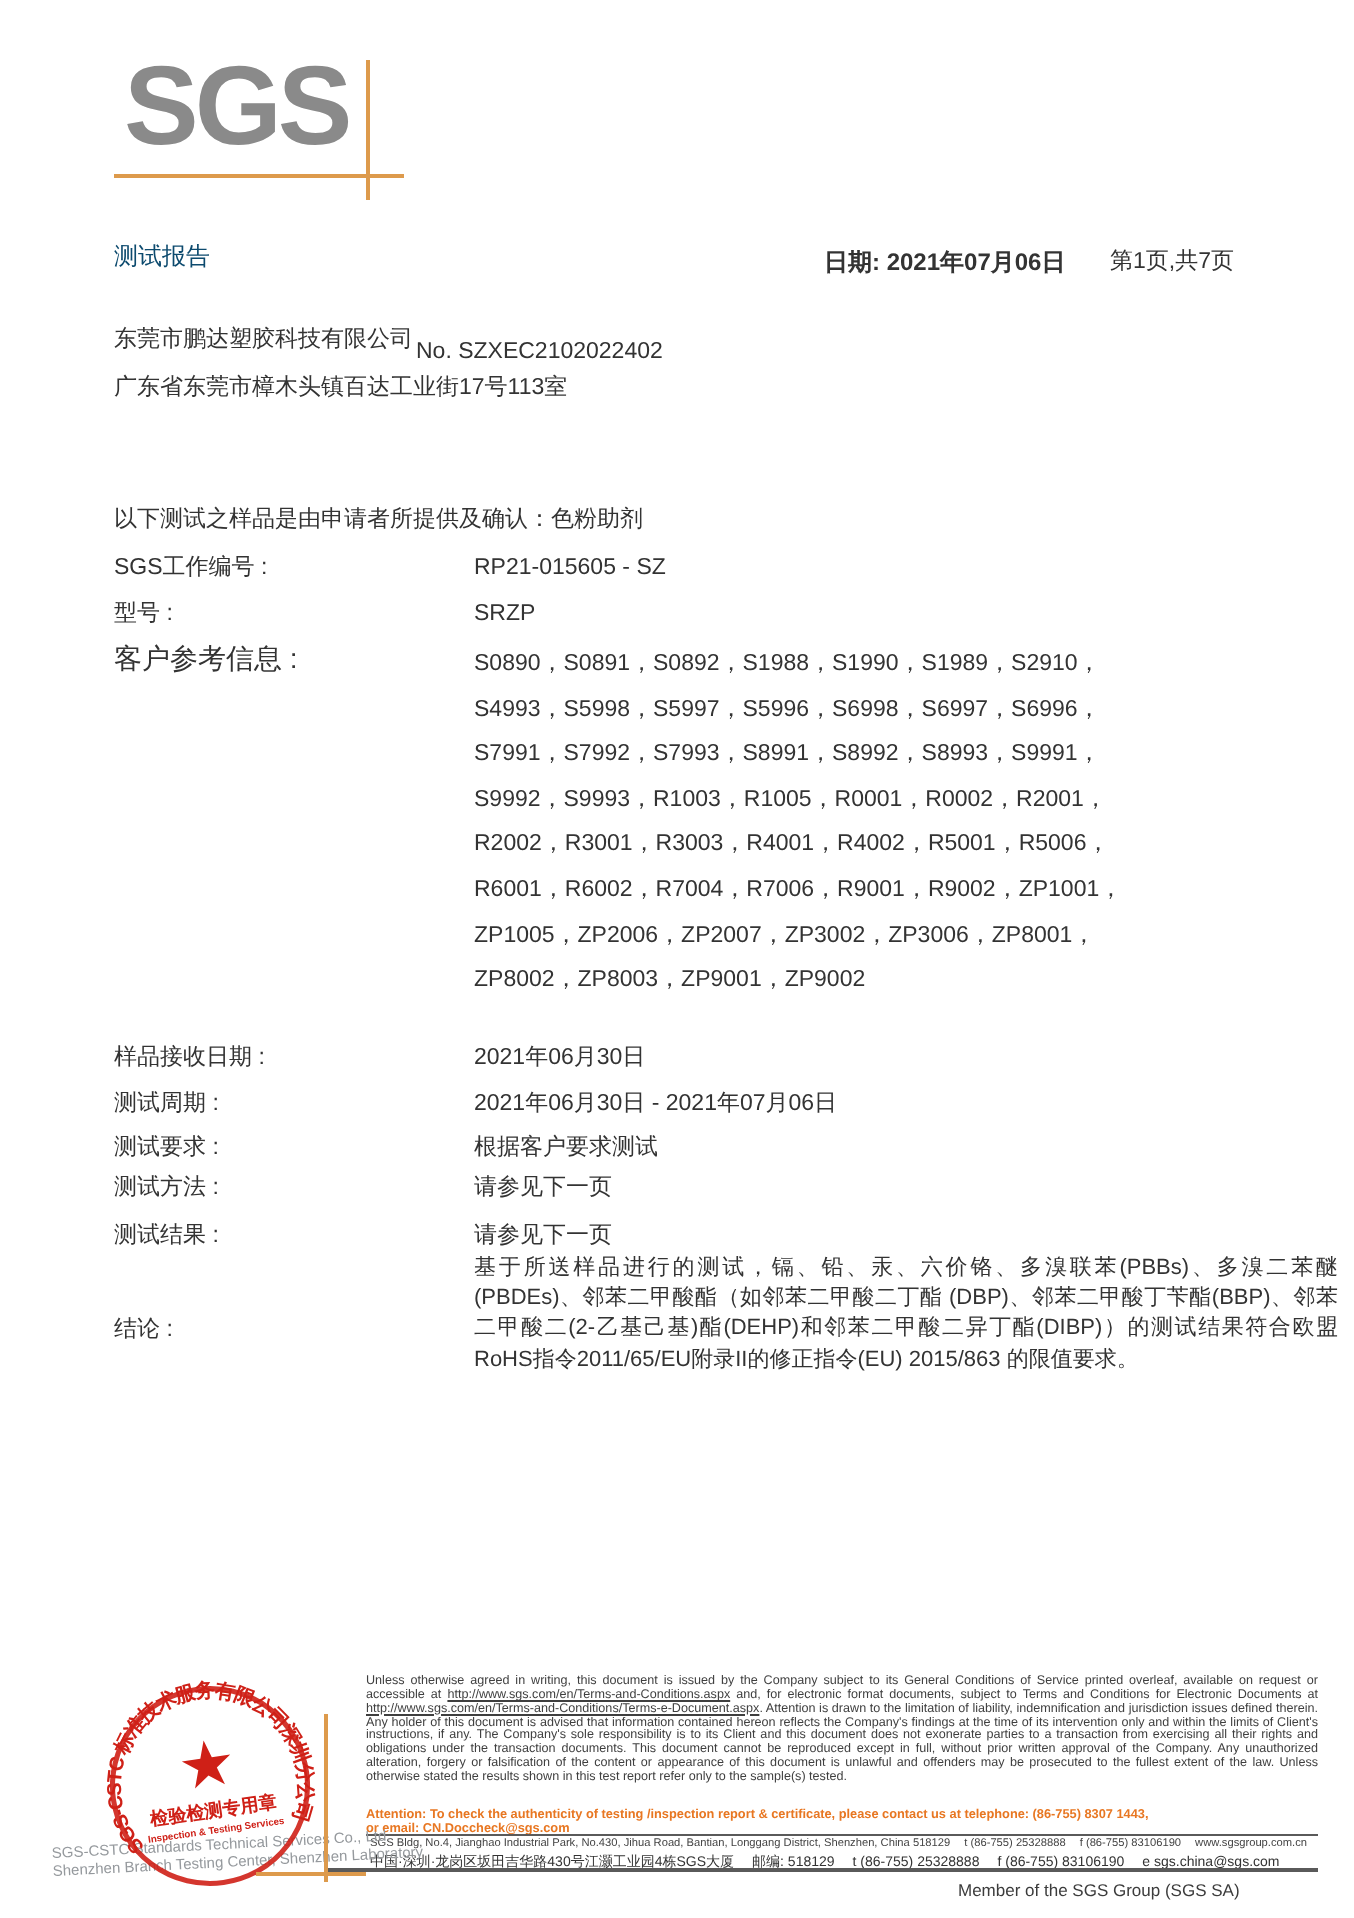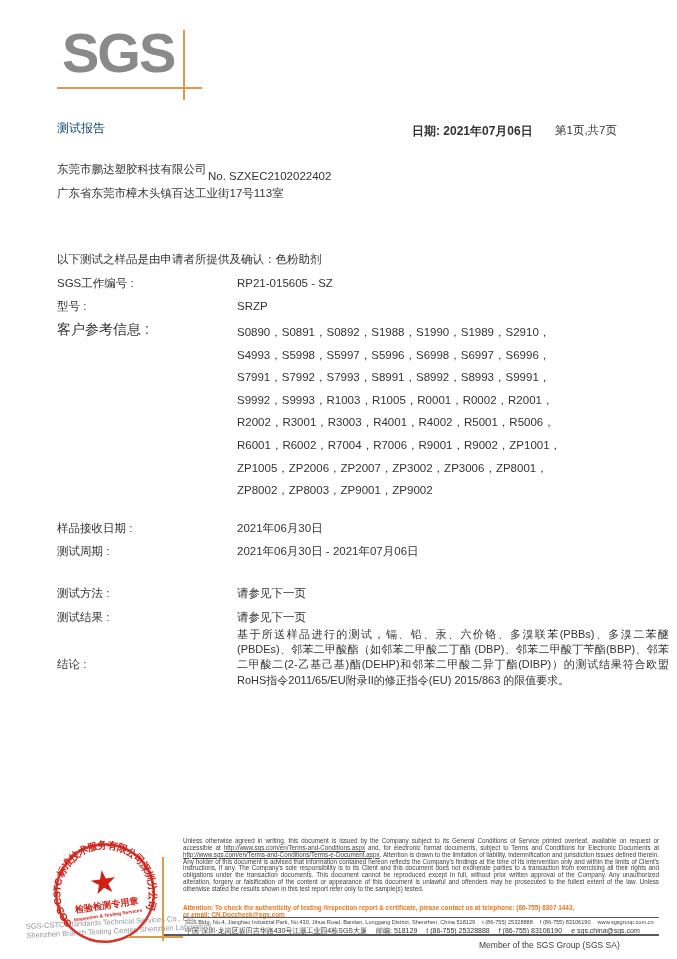--- a/index.html
+++ b/index.html
@@ -103,20 +103,23 @@
     <div>ZP1005，ZP2006，ZP2007，ZP3002，ZP3006，ZP8001，</div>
     <div>ZP8002，ZP8003，ZP9001，ZP9002</div>
   </div>
 
   <div class="row" style="top:521px">
     <span class="lbl">样品接收日期 :</span><span class="val">2021年06月30日</span>
   </div>
   <div class="row" style="top:544px">
     <span class="lbl">测试周期 :</span><span class="val">2021年06月30日 - 2021年07月06日</span>
   </div>
+  <div class="row" style="top:566px">
+    <span class="lbl">测试要求 :</span><span class="val">根据客户要求测试</span>
+  </div>
   <div class="row" style="top:586px">
     <span class="lbl">测试方法 :</span><span class="val">请参见下一页</span>
   </div>
   <div class="row" style="top:610px">
     <span class="lbl">测试结果 :</span><span class="val">请参见下一页</span>
   </div>
 
   <div class="concl-label">结论 :</div>
   <div class="concl-text">基于所送样品进行的测试，镉、铅、汞、六价铬、多溴联苯(PBBs)、多溴二苯醚(PBDEs)、邻苯二甲酸酯（如邻苯二甲酸二丁酯 (DBP)、邻苯二甲酸丁苄酯(BBP)、邻苯二甲酸二(2-乙基己基)酯(DEHP)和邻苯二甲酸二异丁酯(DIBP)）的测试结果符合欧盟RoHS指令2011/65/EU附录II的修正指令(EU) 2015/863 的限值要求。</div>
 

